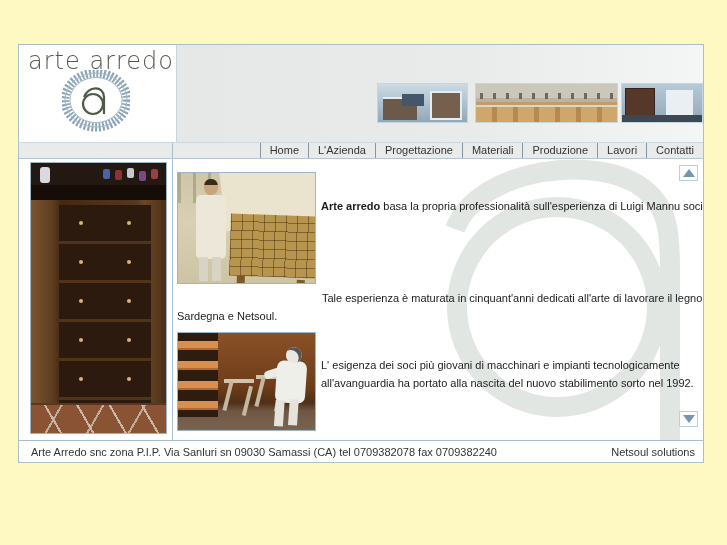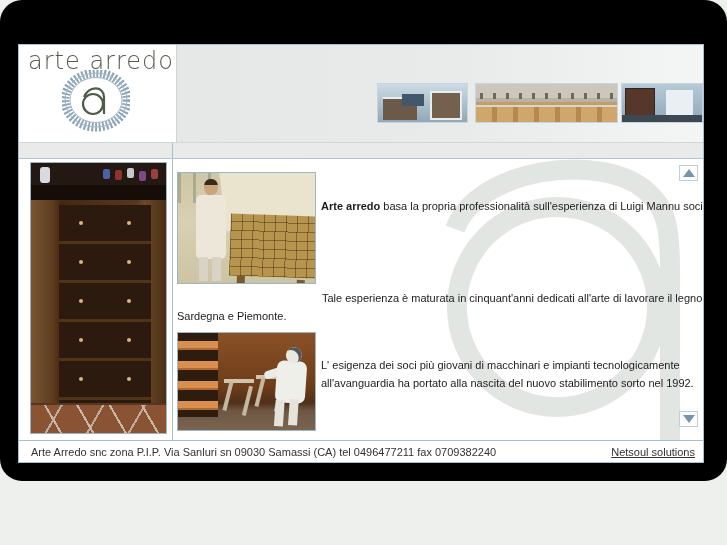--- a/index.html
+++ b/index.html
@@ -1,17 +1,17 @@
 <!DOCTYPE html>
 <html><head>
 <meta charset="utf-8">
 <style>
   * { margin:0; padding:0; box-sizing:border-box; }
   body { background:#eef0ee; font-family:"Liberation Sans","DejaVu Sans",sans-serif; }
-  .screen { position:relative; width:727px; height:481px; background:#000000; overflow:hidden;border-radius:22px; }
+  .screen { position:relative; width:727px; height:545px; background:#fef9c3; overflow:hidden; }
 
   .container { position:absolute; left:18px; top:44px; width:686px; height:419px;
     border:1px solid #a9bfce; background:#fff; }
 
   
   .header { position:absolute; left:0; top:0; width:684px; height:97px; }
   .logo-cell { position:absolute; left:0; top:0; width:158px; height:97px; background:#fff;
     border-right:1px solid #ccd5da; cursor:pointer; }
   .brand { position:absolute; left:9px; top:2px; font-family:"DejaVu Sans",sans-serif;
     font-size:24px; font-weight:200; letter-spacing:1px; color:#565c4e; transform:scaleY(1.04); }
@@ -124,21 +124,21 @@
   .sb-up { left:660px; top:6px; } .sb-down { left:660px; top:252px; }
   .tri-up { width:0; height:0; border-left:6px solid transparent; border-right:6px solid transparent;
     border-bottom:8px solid #7795aa; }
   .tri-down { width:0; height:0; border-left:6px solid transparent; border-right:6px solid transparent;
     border-top:8px solid #7795aa; }
 
   
   .footer { position:absolute; left:0; top:395px; width:684px; height:22px; background:#fff;
     border-top:1px solid #a9bfce; font-size:11px; color:#333;
     display:flex; align-items:center; justify-content:space-between; padding:0 8px 0 12px; }
-  .footer .credit { cursor:pointer;text-decoration:underline; }
+  .footer .credit { cursor:pointer; }
 </style>
 </head>
 <body>
 
 <div class="screen">
   <div class="container">
 
     <div class="header">
       <div class="logo-cell">
         <div class="brand">arte arredo</div>
@@ -163,20 +163,29 @@
         <div class="hphoto hp-c">
           <div class="wood"></div>
           <div class="fridge"></div>
           <div class="base"></div>
         </div>
       </div>
     </div>
 
     <div class="navbar">
       <div class="nav-spacer"></div>
+      <div class="nav-items">
+        <span class="nav-item">Home</span>
+        <span class="nav-item">L'Azienda</span>
+        <span class="nav-item">Progettazione</span>
+        <span class="nav-item">Materiali</span>
+        <span class="nav-item">Produzione</span>
+        <span class="nav-item">Lavori</span>
+        <span class="nav-item">Contatti</span>
+      </div>
     </div>
 
     <div class="content">
       <svg class="watermark" width="684" height="281" viewBox="0 0 684 281">
         <circle cx="538" cy="148" r="100" fill="none" stroke="#e2e6e3" stroke-width="20"></circle>
         <path d="M 436 70 C 460 8, 580 -6, 625 30 C 648 48 651 70 651 110 L 651 290" fill="none" stroke="#e2e6e3" stroke-width="20"></path>
       </svg>
 
       <div class="sidebar">
         <div class="ph-frame ph-dresser">
@@ -200,34 +209,34 @@
         <div class="wk-trestle wk-t2"></div>
         <div class="wk-arm"></div>
         <div class="wk-person"></div>
       </div>
 
       <div class="para p1">
         <span class="ln"><b>Arte arredo</b><span> basa la propria professionalità sull'esperienza di Luigi Mannu socio</span></span>
       </div>
 
       <div class="para p2l1">Tale esperienza è maturata in cinquant'anni dedicati all'arte di lavorare il legno in</div>
-      <div class="para p2l2">Sardegna e Piemonte.</div>
+      <div class="para p2l2">Sardegna e Netsoul.</div>
 
       <div class="para p3">
         <span class="ln">L' esigenza dei soci più giovani di macchinari e impianti tecnologicamente</span>
         <span class="ln">all'avanguardia ha portato alla nascita del nuovo stabilimento sorto nel 1992.</span>
       </div>
 
       <div class="scroll-btn sb-up">
         <span class="tri-up"></span>
       </div>
       <div class="scroll-btn sb-down">
         <span class="tri-down"></span>
       </div>
     </div>
 
     <div class="footer">
-      <span>Arte Arredo snc zona P.I.P. Via Sanluri sn 09030 Samassi (CA) tel 0496477211 fax 0709382240</span>
+      <span>Arte Arredo snc zona P.I.P. Via Sanluri sn 09030 Samassi (CA) tel 0709382078 fax 0709382240</span>
       <span class="credit">Netsoul solutions</span>
     </div>
 
   </div>
 </div>
 
 </body></html>

